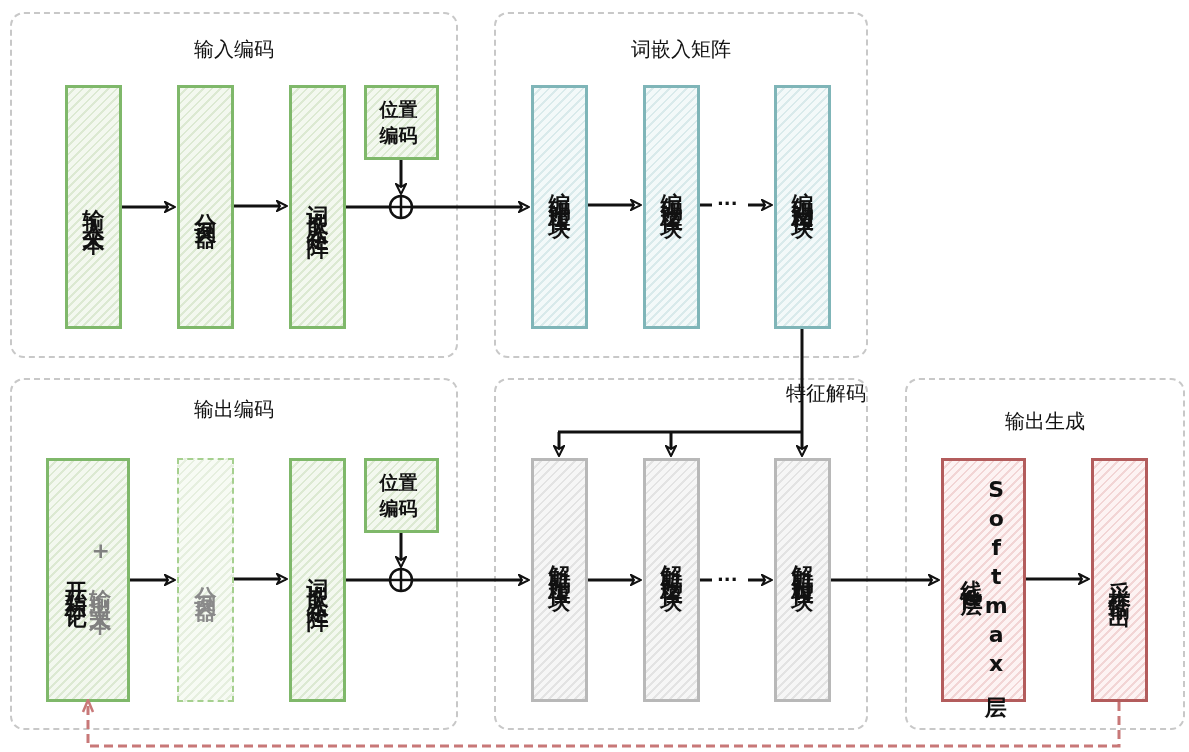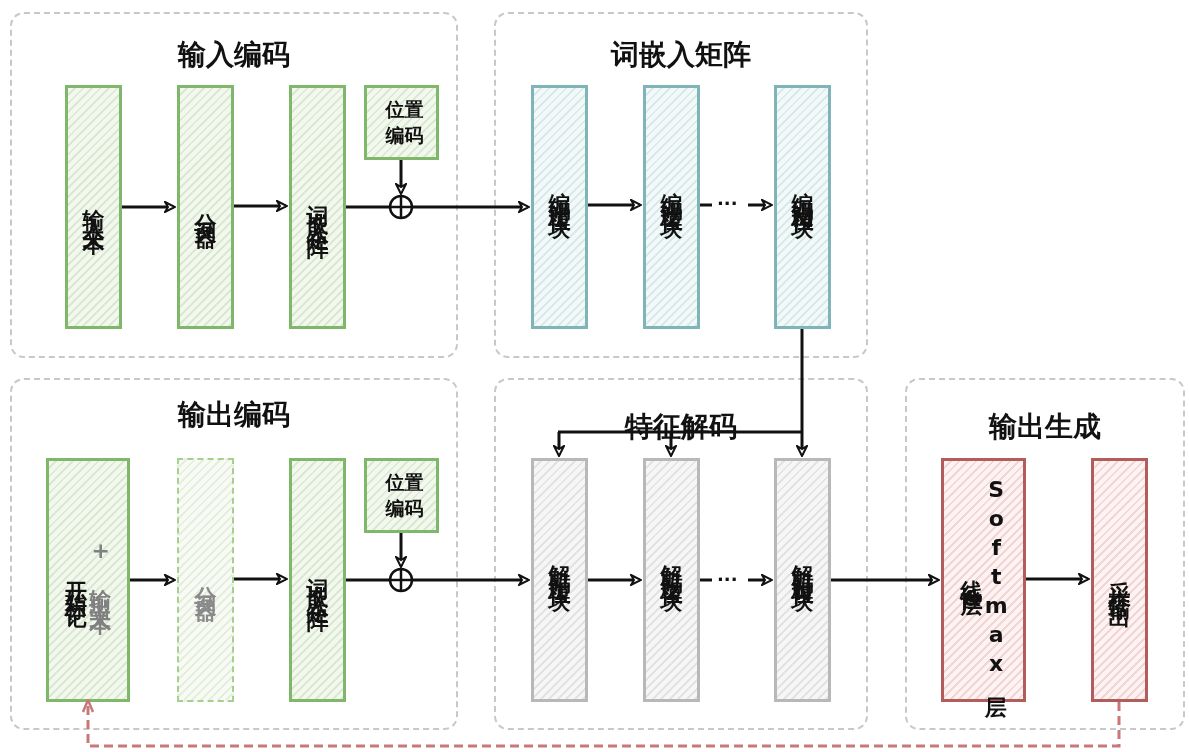--- a/index.html
+++ b/index.html
@@ -1,44 +1,44 @@
 <!DOCTYPE html>
 <html><head>
 <meta charset="utf-8">
 <style>
   html, body { margin: 0; padding: 0; background: #ffffff; }
   body { width: 1189px; height: 752px; position: relative; overflow: hidden;
          font-family: "DejaVu Sans", sans-serif; }
   .group { position: absolute; border: 2px dashed #c8c8c8; border-radius: 14px; box-sizing: border-box; }
-  .group-title { position: absolute; left: 0; right: 0; text-align: center; font-size: 28px; font-weight: bold; color: #111; }
+  .group-title { position: absolute; left: 0; right: 0; text-align: center; font-size: 20px; font-weight: normal; color: #111; }
   .block { position: absolute; box-sizing: border-box; border: 3px solid; display: flex; align-items: center; justify-content: center; }
   .block.green { border-color: #7fb86a; background: repeating-linear-gradient(135deg, #f3f8ef 0 4px, #dce9d2 4px 6px); }
   .block.green-dashed { border: 2px dashed #a6d08f; background: repeating-linear-gradient(135deg, #f7fbf4 0 4px, #e6efdf 4px 6px); }
   .block.teal { border-color: #7fb5b8; background: repeating-linear-gradient(135deg, #f3f9f9 0 4px, #d9eaeb 4px 6px); }
   .block.gray { border-color: #b8b8b8; background: repeating-linear-gradient(135deg, #f6f6f6 0 4px, #e3e3e3 4px 6px); }
   .block.red { border-color: #b35c5c; background: repeating-linear-gradient(135deg, #fdf3f3 0 4px, #f2d5d5 4px 6px); }
   .vtext { writing-mode: vertical-rl; text-orientation: upright; font-size: 22px; font-weight: bold; color: #111; letter-spacing: 8px; line-height: 1.1; }
   .vtext.light { color: #808080; }
-  .pos-text { font-size: 19px; font-weight: bold; color: #111; text-align: right; line-height: 1.35; }
+  .pos-text { font-size: 19px; font-weight: bold; color: #111; text-align: left; line-height: 1.35; }
   svg.overlay { position: absolute; left: 0; top: 0; }
 </style>
 </head>
 <body>
 
 <div class="group" style="left:10px;top:12px;width:448px;height:346px;">
   <div class="group-title" style="top:22px;">输入编码</div>
 </div>
 <div class="group" style="left:494px;top:12px;width:374px;height:346px;">
   <div class="group-title" style="top:22px;">词嵌入矩阵</div>
 </div>
 <div class="group" style="left:10px;top:378px;width:448px;height:352px;">
   <div class="group-title" style="top:16px;">输出编码</div>
 </div>
 <div class="group" style="left:494px;top:378px;width:374px;height:352px;">
-  <div class="group-title" style="top:28px;">特征解码</div>
+  <div class="group-title" style="top:0;text-align:right;">特征解码</div>
 </div>
 <div class="group" style="left:905px;top:378px;width:280px;height:352px;">
   <div class="group-title" style="top:28px;">输出生成</div>
 </div>
 
 <div class="block green" style="left:65px;top:85px;width:57px;height:244px;">
   <span class="vtext">输入文本</span>
 </div>
 <div class="block green" style="left:177px;top:85px;width:57px;height:244px;">
   <span class="vtext">分词器</span>

